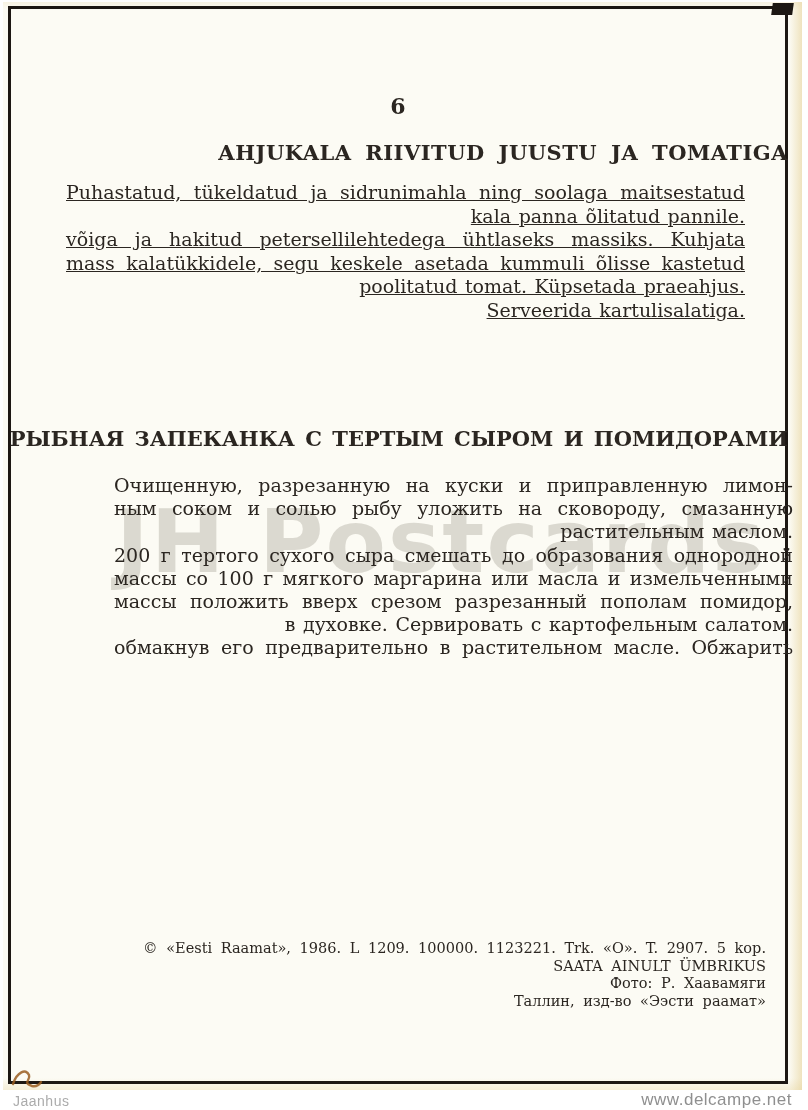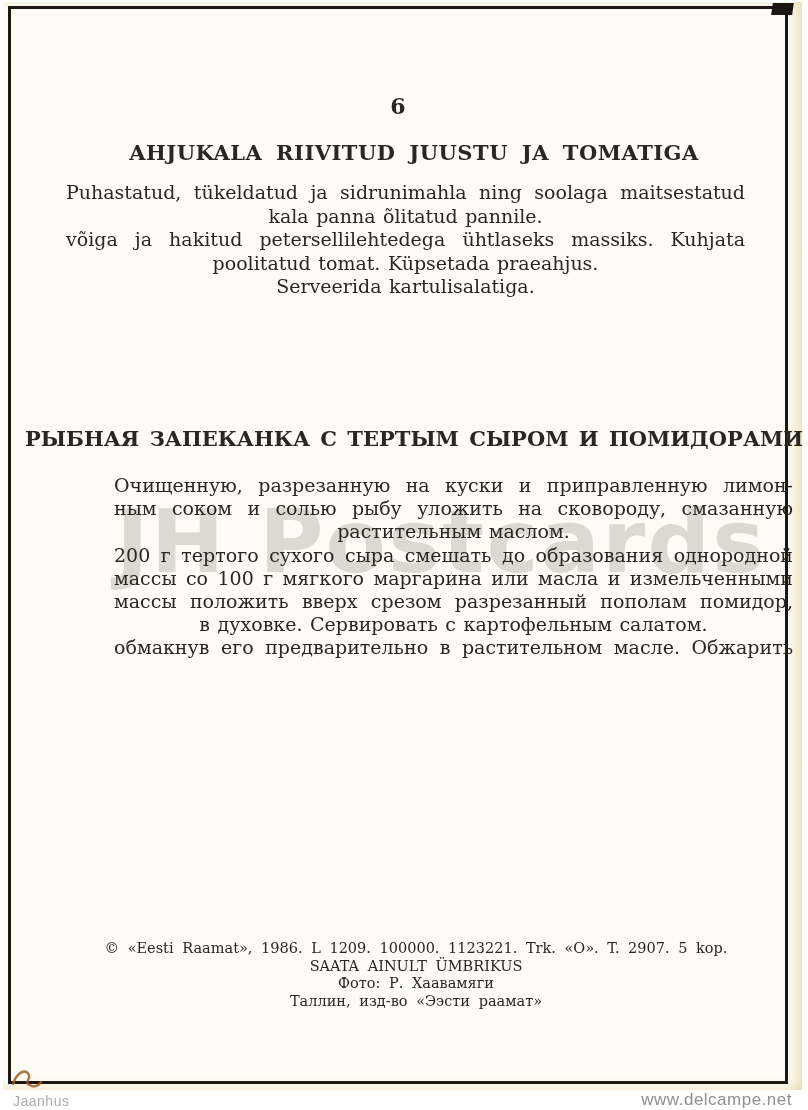--- a/index.html
+++ b/index.html
@@ -35,34 +35,34 @@
     z-index:1;
     margin-left:38px;
   }
   
   .printed{position:absolute;z-index:2;color:var(--ink,#2b2621);}
   .page-num{
     left:5px;top:91px;width:780px;text-align:center;
     font-weight:700;font-size:22px;
   }
   .card-title{
-    margin:0;position:absolute;left:5px;width:780px;text-align:center;
-    font-weight:700;font-size:21px;line-height:26px;padding-left:16px;
+    margin:0;position:absolute;left:5px;width:780px;text-align:right;
+    font-weight:700;font-size:21px;line-height:26px;
   }
   .et-title{top:138px;word-spacing:6px;letter-spacing:.5px;}
   .ru-title{top:424px;word-spacing:3px;letter-spacing:0;}
   .body-block{
     left:63px;width:679px;
     font-size:19px;word-spacing:1.5px;
   }
   .et-body{top:179px;}
-  .et-body .line{line-height:23.5px;}
+  .et-body .line{line-height:23.5px;text-decoration:underline;}
   .ru-body{top:472px;margin-left:48px;}
   .ru-body .line{line-height:23.2px;}
-  .line{display:block;text-align:center;white-space:nowrap;}
+  .line{display:block;text-align:right;white-space:nowrap;}
   .line.jl{white-space:normal;text-align:justify;text-align-last:justify;}
   .credits{
     left:63px;top:938px;width:700px;
     font-size:14.5px;word-spacing:4px;
   }
   .credits .line{line-height:17.7px;}
   
   .pen-mark{position:absolute;left:7px;top:1062px;z-index:3;}
   
   .footer{
@@ -91,20 +91,21 @@
     <div class="watermark">JH Postcards</div>
 
     <div class="printed page-num">6</div>
 
     <h1 class="printed card-title et-title">AHJUKALA RIIVITUD JUUSTU JA TOMATIGA</h1>
 
     <div class="printed body-block et-body">
         <div class="line jl">Puhastatud, tükeldatud ja sidrunimahla ning soolaga maitsestatud</div>
         <div class="line">kala panna õlitatud pannile.</div>
         <div class="line jl">võiga ja hakitud petersellilehtedega ühtlaseks massiks. Kuhjata</div>
+        <div class="line jl">mass kalatükkidele, segu keskele asetada kummuli õlisse kastetud</div>
         <div class="line">poolitatud tomat. Küpsetada praeahjus.</div>
         <div class="line">Serveerida kartulisalatiga.</div>
       </div>
 
     <h2 class="printed card-title ru-title">РЫБНАЯ ЗАПЕКАНКА С ТЕРТЫМ СЫРОМ И ПОМИДОРАМИ</h2>
 
     <div class="printed body-block ru-body">
         <div class="line jl">Очищенную, разрезанную на куски и приправленную лимон-</div>
         <div class="line jl">ным соком и солью рыбу уложить на сковороду, смазанную</div>
         <div class="line">растительным маслом.</div>

